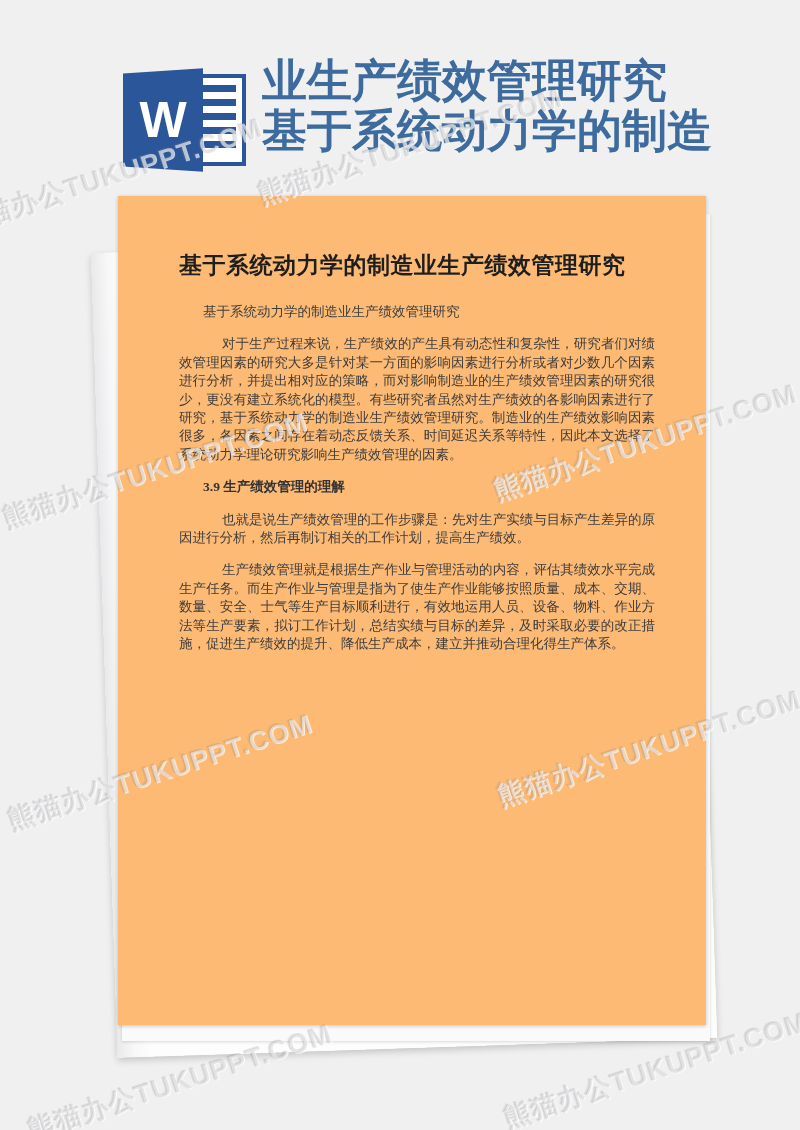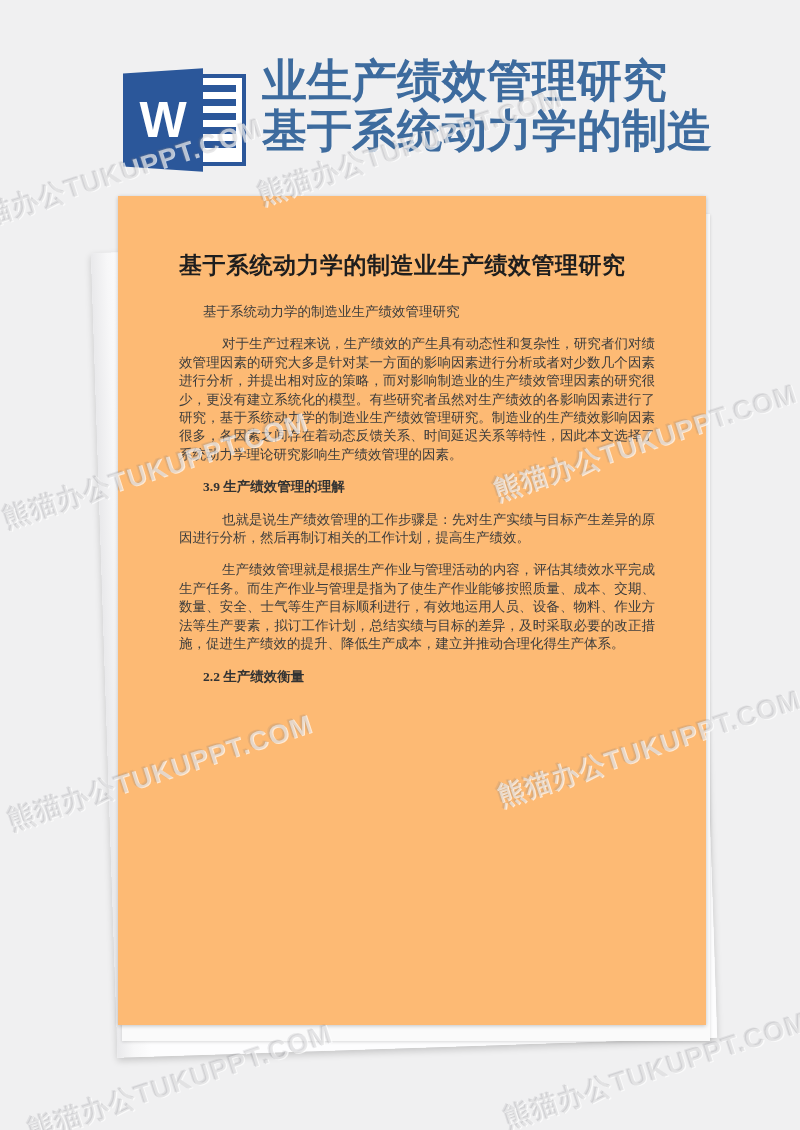--- a/index.html
+++ b/index.html
@@ -66,21 +66,20 @@
   <div class="sheet-rot"></div>
   <div class="sheet-mid"></div>
 
   <div class="page">
     <h1 class="doc-h1">基于系统动力学的制造业生产绩效管理研究</h1>
     <p class="sub">基于系统动力学的制造业生产绩效管理研究</p>
     <p class="para">对于生产过程来说，生产绩效的产生具有动态性和复杂性，研究者们对绩效管理因素的研究大多是针对某一方面的影响因素进行分析或者对少数几个因素进行分析，并提出相对应的策略，而对影响制造业的生产绩效管理因素的研究很少，更没有建立系统化的模型。有些研究者虽然对生产绩效的各影响因素进行了研究，基于系统动力学的制造业生产绩效管理研究。制造业的生产绩效影响因素很多，各因素之间存在着动态反馈关系、时间延迟关系等特性，因此本文选择了系统动力学理论研究影响生产绩效管理的因素。</p>
     <p class="h2">3.9 生产绩效管理的理解</p>
     <p class="para">也就是说生产绩效管理的工作步骤是：先对生产实绩与目标产生差异的原因进行分析，然后再制订相关的工作计划，提高生产绩效。</p>
     <p class="para">生产绩效管理就是根据生产作业与管理活动的内容，评估其绩效水平完成生产任务。而生产作业与管理是指为了使生产作业能够按照质量、成本、交期、数量、安全、士气等生产目标顺利进行，有效地运用人员、设备、物料、作业方法等生产要素，拟订工作计划，总结实绩与目标的差异，及时采取必要的改正措施，促进生产绩效的提升、降低生产成本，建立并推动合理化得生产体系。</p>
-    <p class="h2">2.2 生产绩效衡量</p>
   </div>
 
   <div class="wm-layer">
     <span class="wm" style="left:110px;top:176px;">熊猫办公TUKUPPT.COM</span>
     <span class="wm" style="left:410px;top:146px;">熊猫办公TUKUPPT.COM</span>
     <span class="wm" style="left:155px;top:470px;">熊猫办公TUKUPPT.COM</span>
     <span class="wm" style="left:645px;top:442px;">熊猫办公TUKUPPT.COM</span>
     <span class="wm" style="left:160px;top:772px;">熊猫办公TUKUPPT.COM</span>
     <span class="wm" style="left:649px;top:748px;">熊猫办公TUKUPPT.COM</span>
     <span class="wm" style="left:180px;top:1082px;">熊猫办公TUKUPPT.COM</span>

